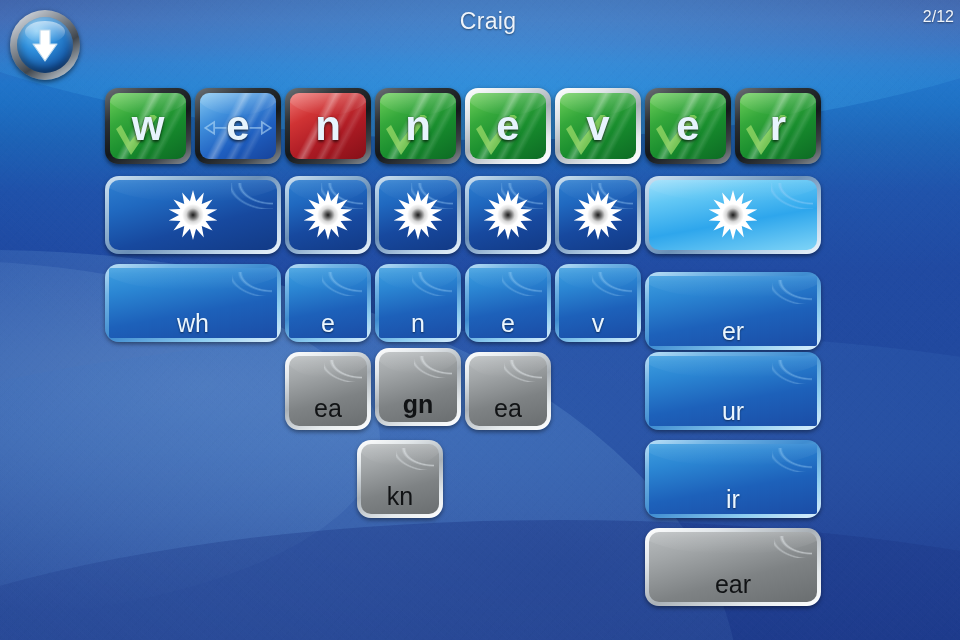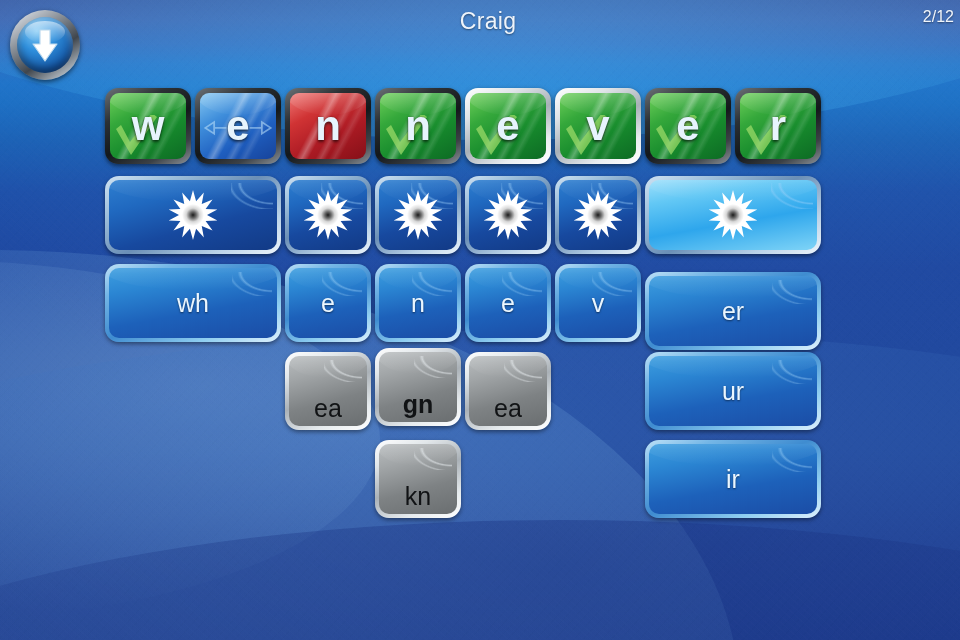--- a/index.html
+++ b/index.html
@@ -231,23 +231,23 @@
     position:absolute;
     height:78px;
     border-radius:14px;
     cursor:pointer;
     background: linear-gradient(155deg, #bfe2f7 0%, #74b6e6 20%, #3f8cd0 48%, #8ecdf0 76%, #dff1fd 100%);
     box-shadow: 0 2px 4px rgba(0,0,0,0.42);
     padding:4px; box-sizing:border-box;
   }
   .wtile .wface {
     position:relative; width:100%; height:100%;
-    border-radius:10px; overflow:hidden;
+    border-radius:2px; overflow:hidden;
     background: linear-gradient(170deg, #3e9fe0 0%, #2b86d3 26%, #1d61ba 60%, #1b4da6 100%);
-    display:flex; align-items:center; justify-content:center;
+    display:flex; align-items:flex-end; justify-content:center;
   }
   .wtile .wface::before {
     content:"";
     position:absolute; left:-4%; top:-30%;
     width:108%; height:62%;
     border-radius:0 0 55% 55%;
     background: linear-gradient(180deg, rgba(255,255,255,0.30) 0%, rgba(255,255,255,0.07) 62%, rgba(255,255,255,0) 100%);
   }
   .wtile .wface::after {
     content:"";
@@ -468,21 +468,21 @@
       <div class="wtile" style="left: 375px; top: 264px; width: 86px;">
         <div class="wface">
           <span class="wtext">n</span>
         </div>
       </div>
       <div class="gtile" style="left: 375px; top: 348px; width: 86px; font-weight: bold;">
         <div class="gface">
           <span class="gtext">gn</span>
         </div>
       </div>
-      <div class="gtile" style="left: 375px; top: 440px; width: 86px;">
+      <div class="gtile" style="left: 357px; top: 440px; width: 86px;">
         <div class="gface">
           <span class="gtext">kn</span>
         </div>
       </div>
       <div class="wtile" style="left: 465px; top: 264px; width: 86px;">
         <div class="wface">
           <span class="wtext">e</span>
         </div>
       </div>
       <div class="gtile" style="left: 465px; top: 352px; width: 86px;">
@@ -501,20 +501,25 @@
         </div>
       </div>
       <div class="wtile" style="left: 645px; top: 352px; width: 176px;">
         <div class="wface">
           <span class="wtext">ur</span>
         </div>
       </div>
       <div class="wtile" style="left: 645px; top: 440px; width: 176px;">
         <div class="wface">
           <span class="wtext">ir</span>
+        </div>
+      </div>
+      <div class="gtile" style="left: 645px; top: 528px; width: 176px;">
+        <div class="gface">
+          <span class="gtext">ear</span>
         </div>
       </div>
     </div>
 
 </div>
 
 <svg width="0" height="0" style="position:absolute" aria-hidden="true">
   <defs>
     <radialGradient id="sunCore" cx="50%" cy="50%" r="50%">
       <stop offset="0%" stop-color="#1b1b1b"></stop>

